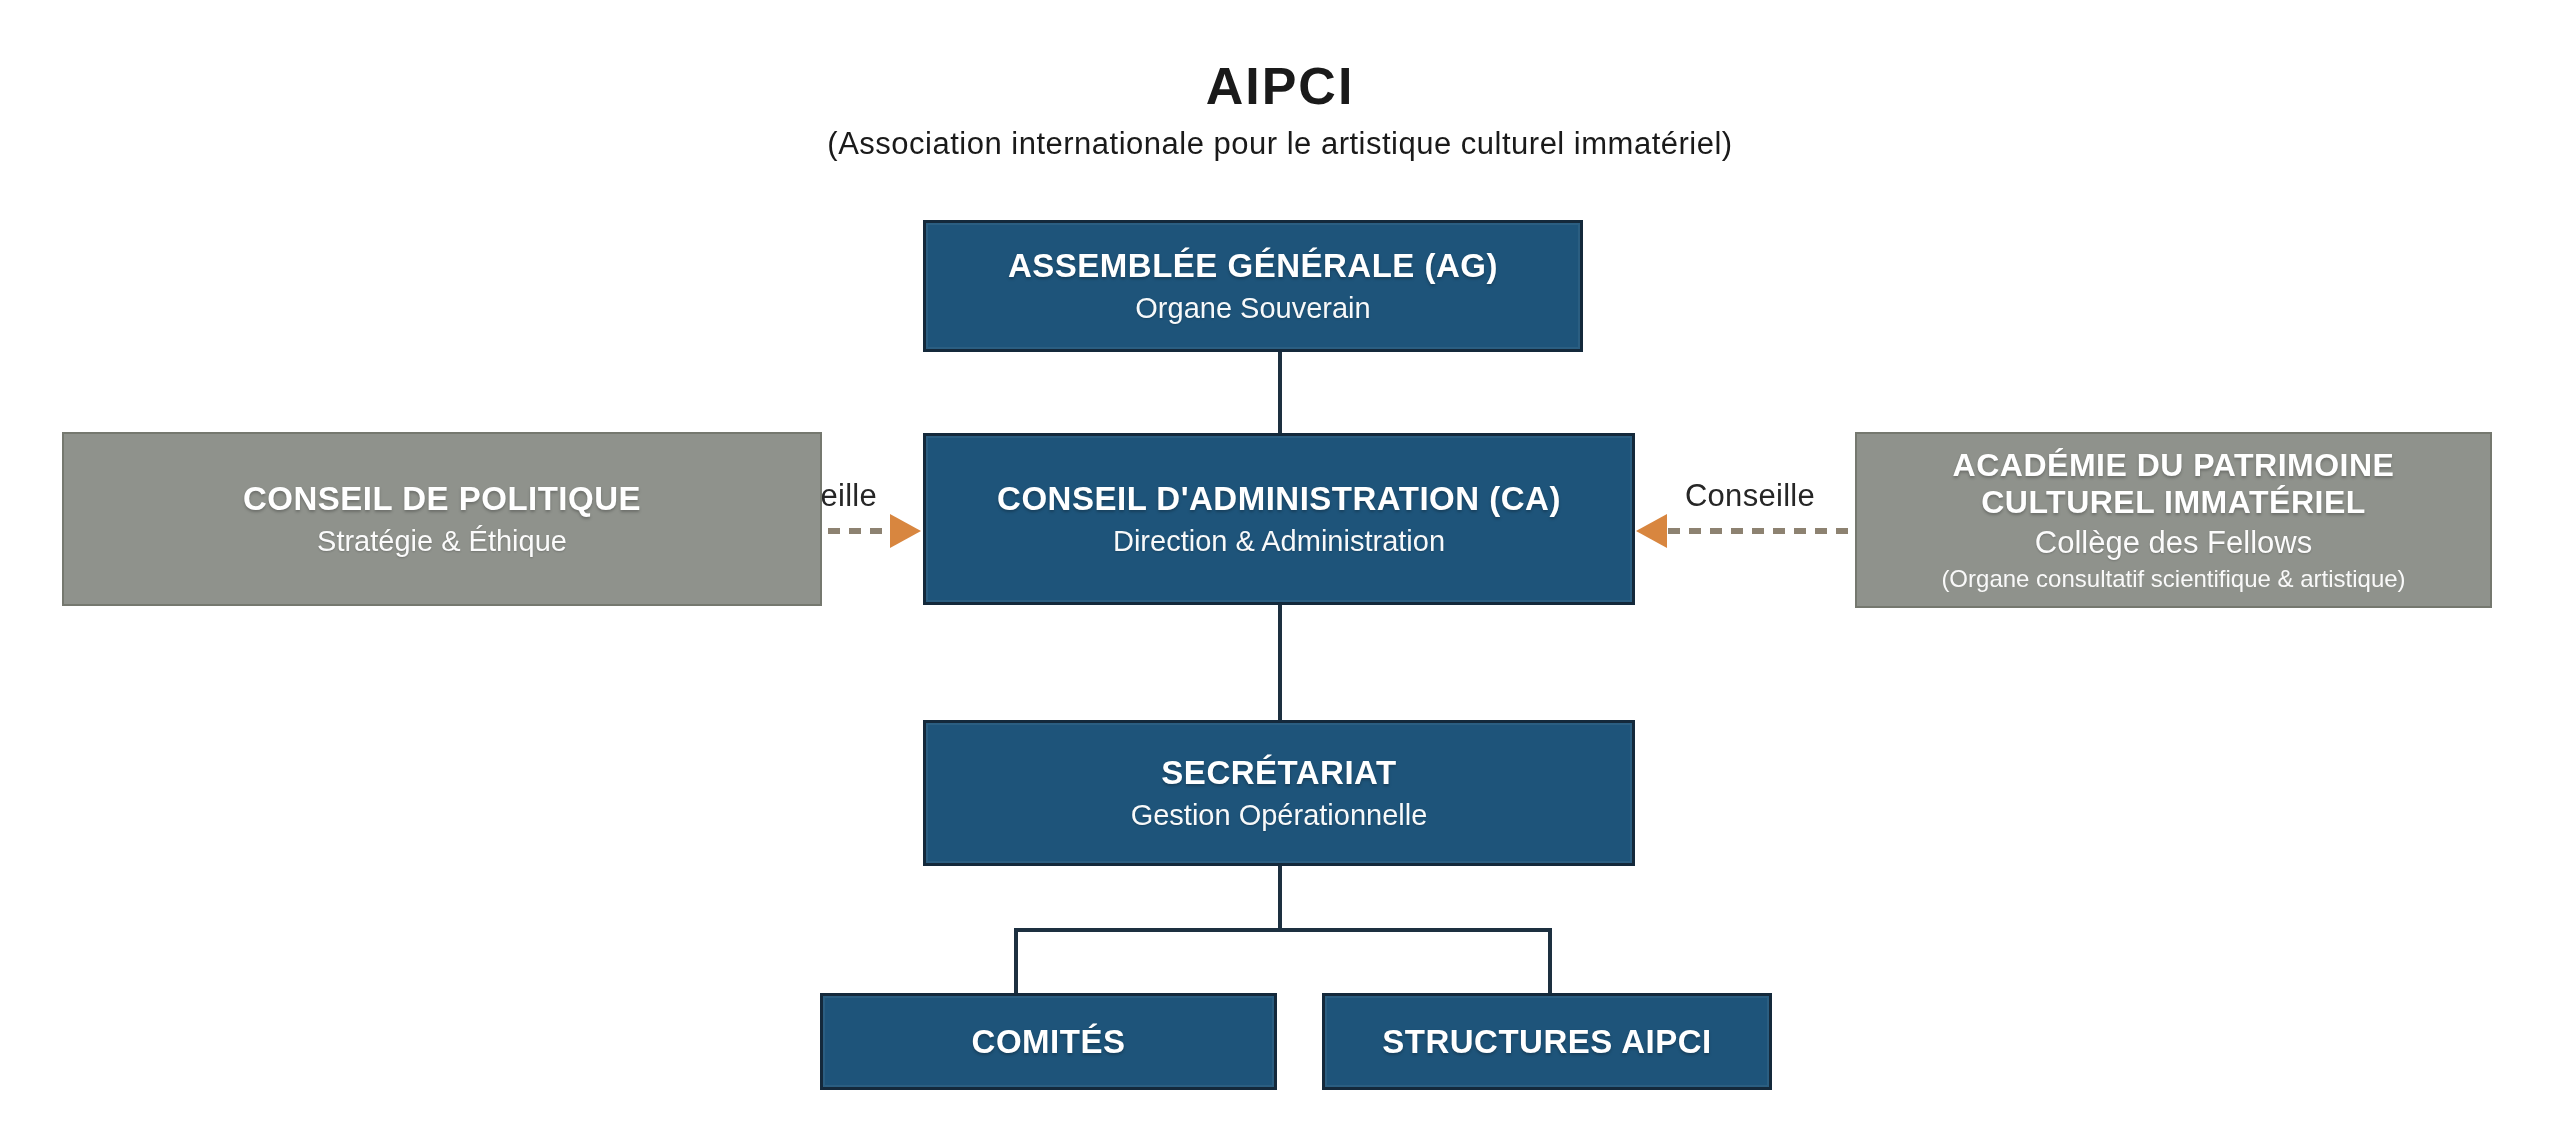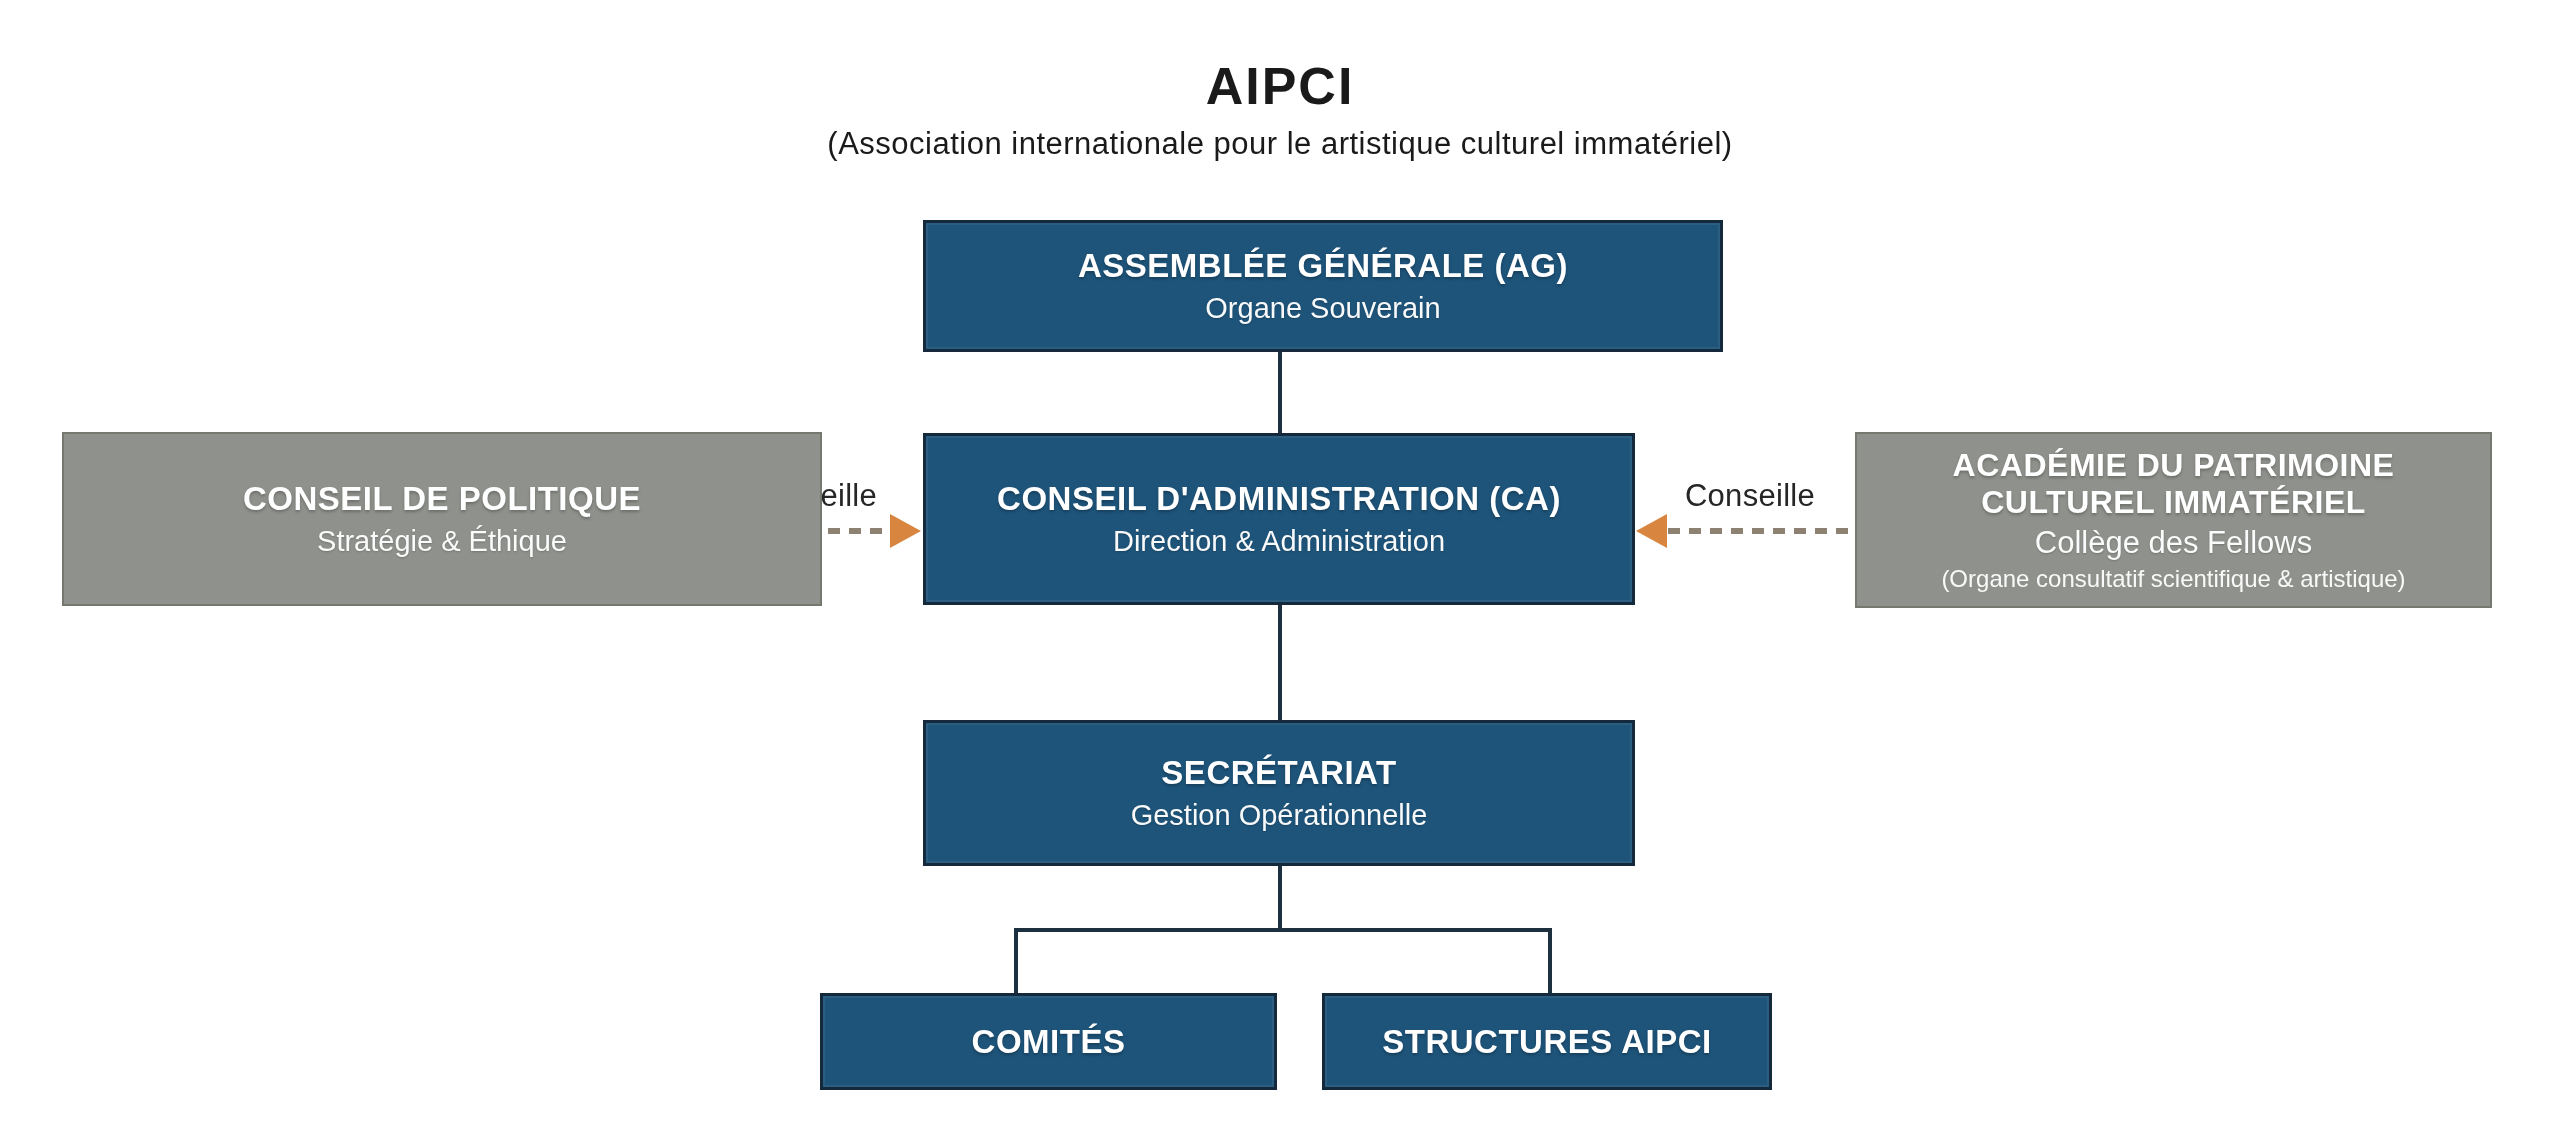--- a/index.html
+++ b/index.html
@@ -92,21 +92,21 @@
   <div class="line" style="left:1548px; top:928px; width:4px; height:67px;"></div>
 
   <div class="edge-label" style="left:702px; top:478px;">Conseille</div>
   <div class="dashes" style="left:702px; top:528px; width:188px;"></div>
   <div class="arrow-head right" style="left:890px; top:514px;"></div>
 
   <div class="edge-label" style="left:1640px; top:478px;">Conseille</div>
   <div class="dashes" style="left:1668px; top:528px; width:184px;"></div>
   <div class="arrow-head left" style="left:1636px; top:514px;"></div>
 
-  <div class="node blue" style="left:923px; top:220px; width:800px; height:132px;">
+  <div class="node blue" style="left:923px; top:220px; width:660px; height:132px;">
     <div class="node-title">ASSEMBLÉE GÉNÉRALE (AG)</div>
     <div class="node-sub">Organe Souverain</div>
   </div>
 
   <div class="node blue" style="left:923px; top:433px; width:712px; height:172px;">
     <div class="node-title">CONSEIL D'ADMINISTRATION (CA)</div>
     <div class="node-sub">Direction &amp; Administration</div>
   </div>
 
   <div class="node blue" style="left:923px; top:720px; width:712px; height:146px;">

